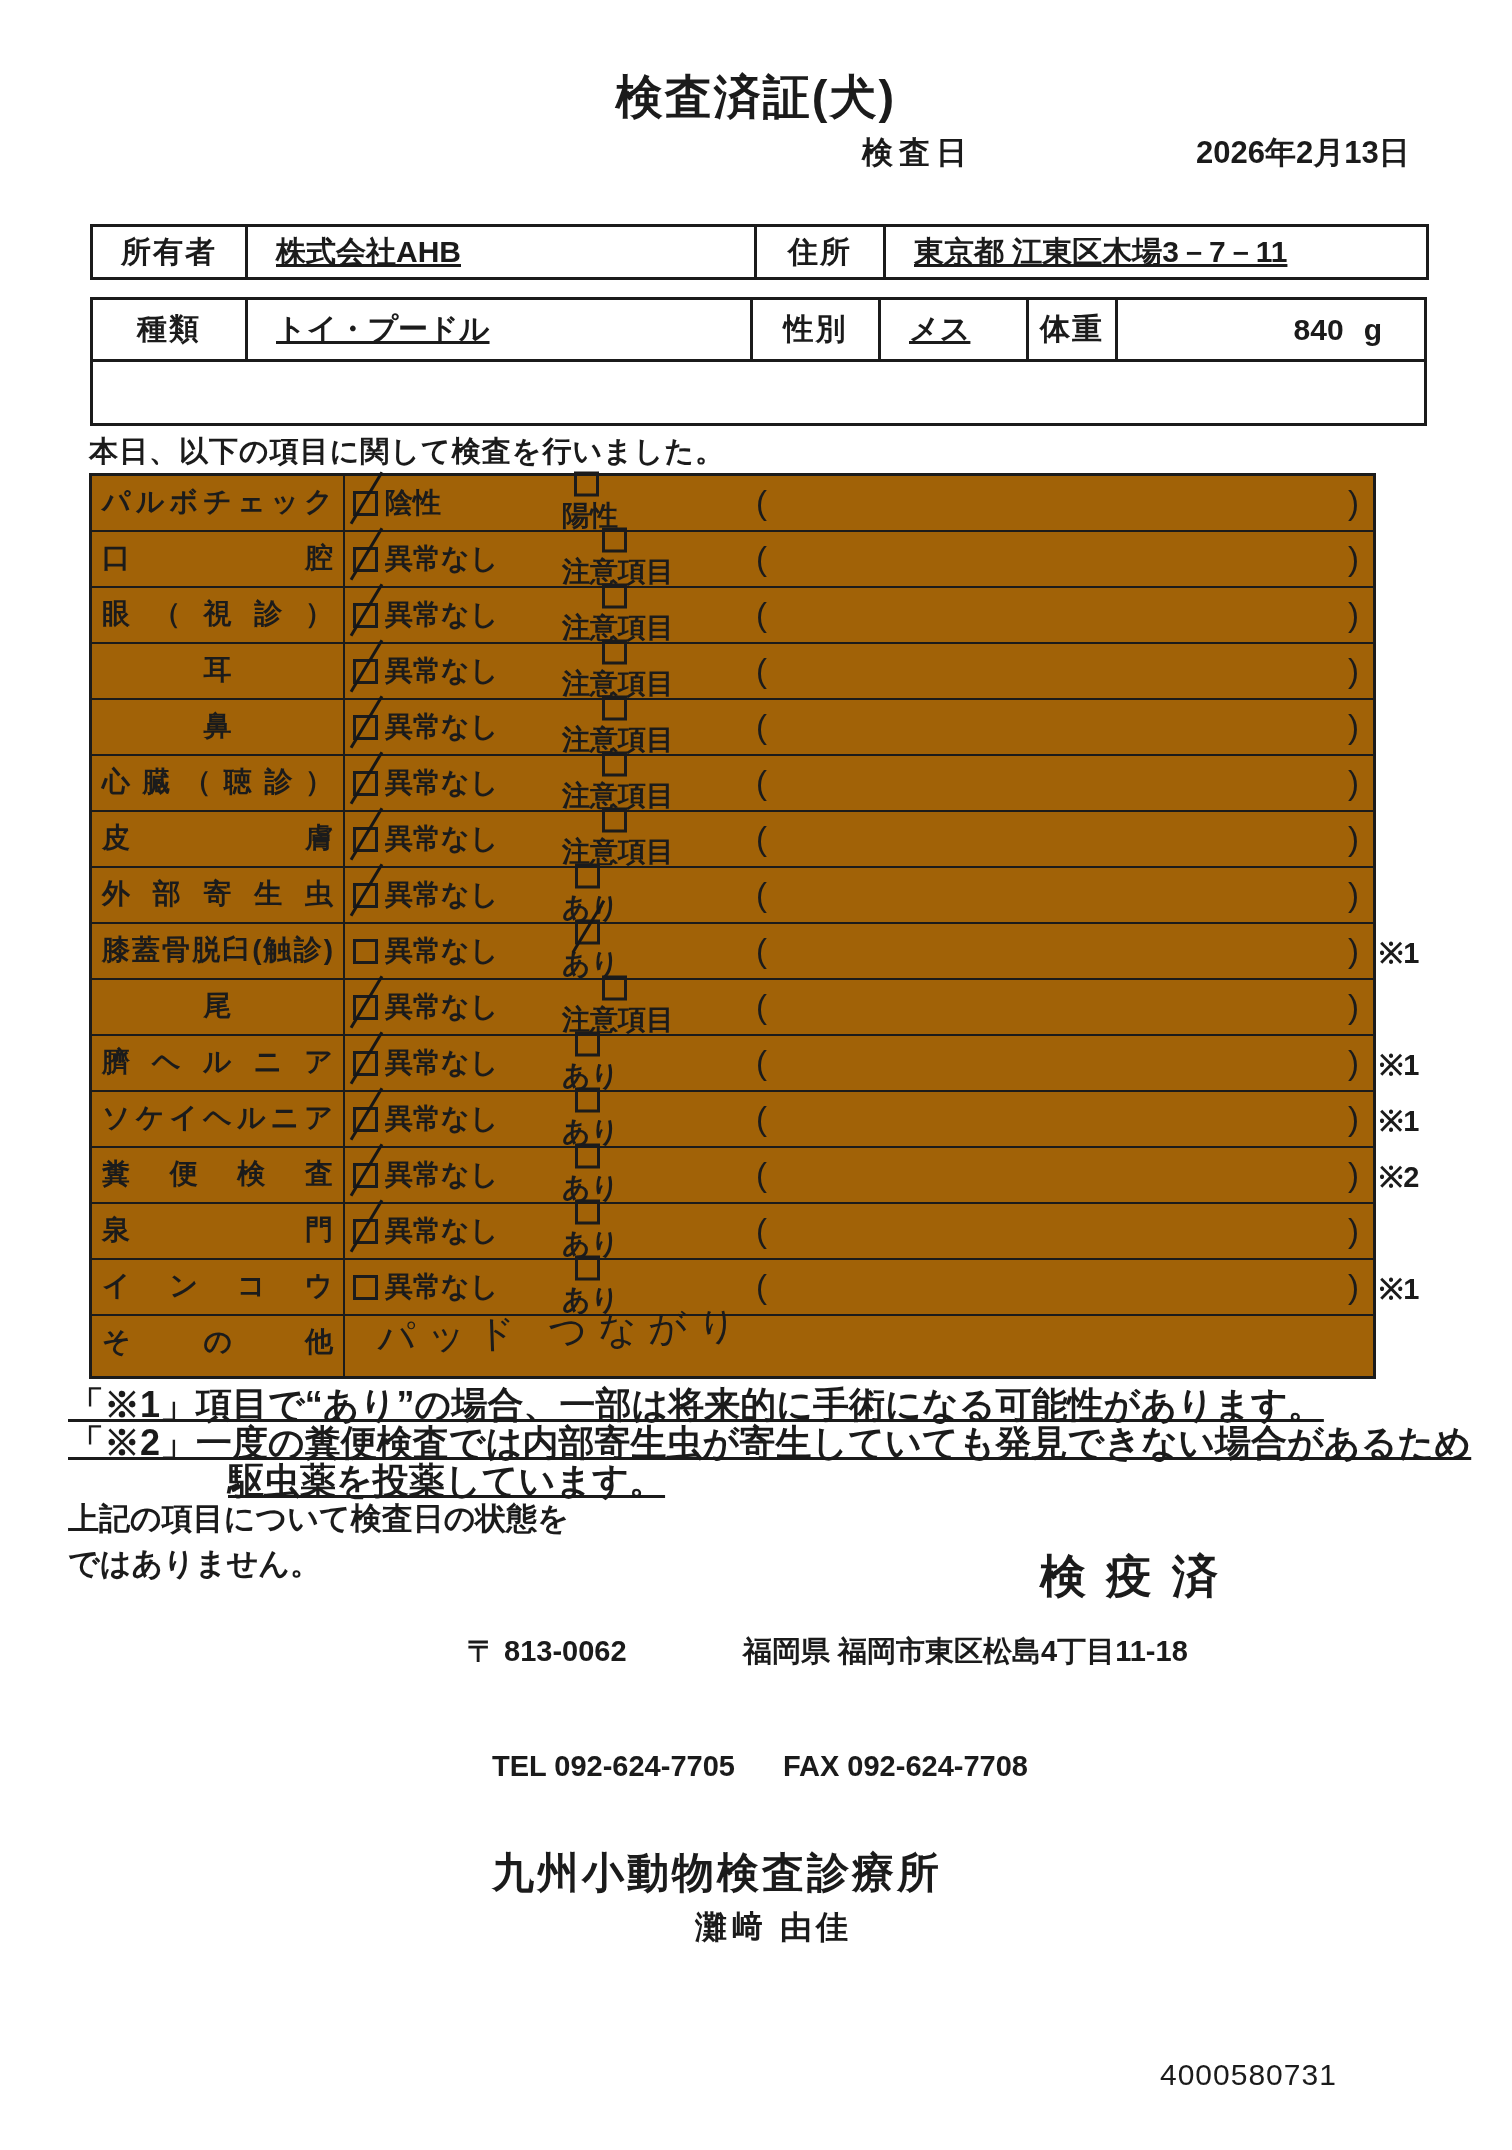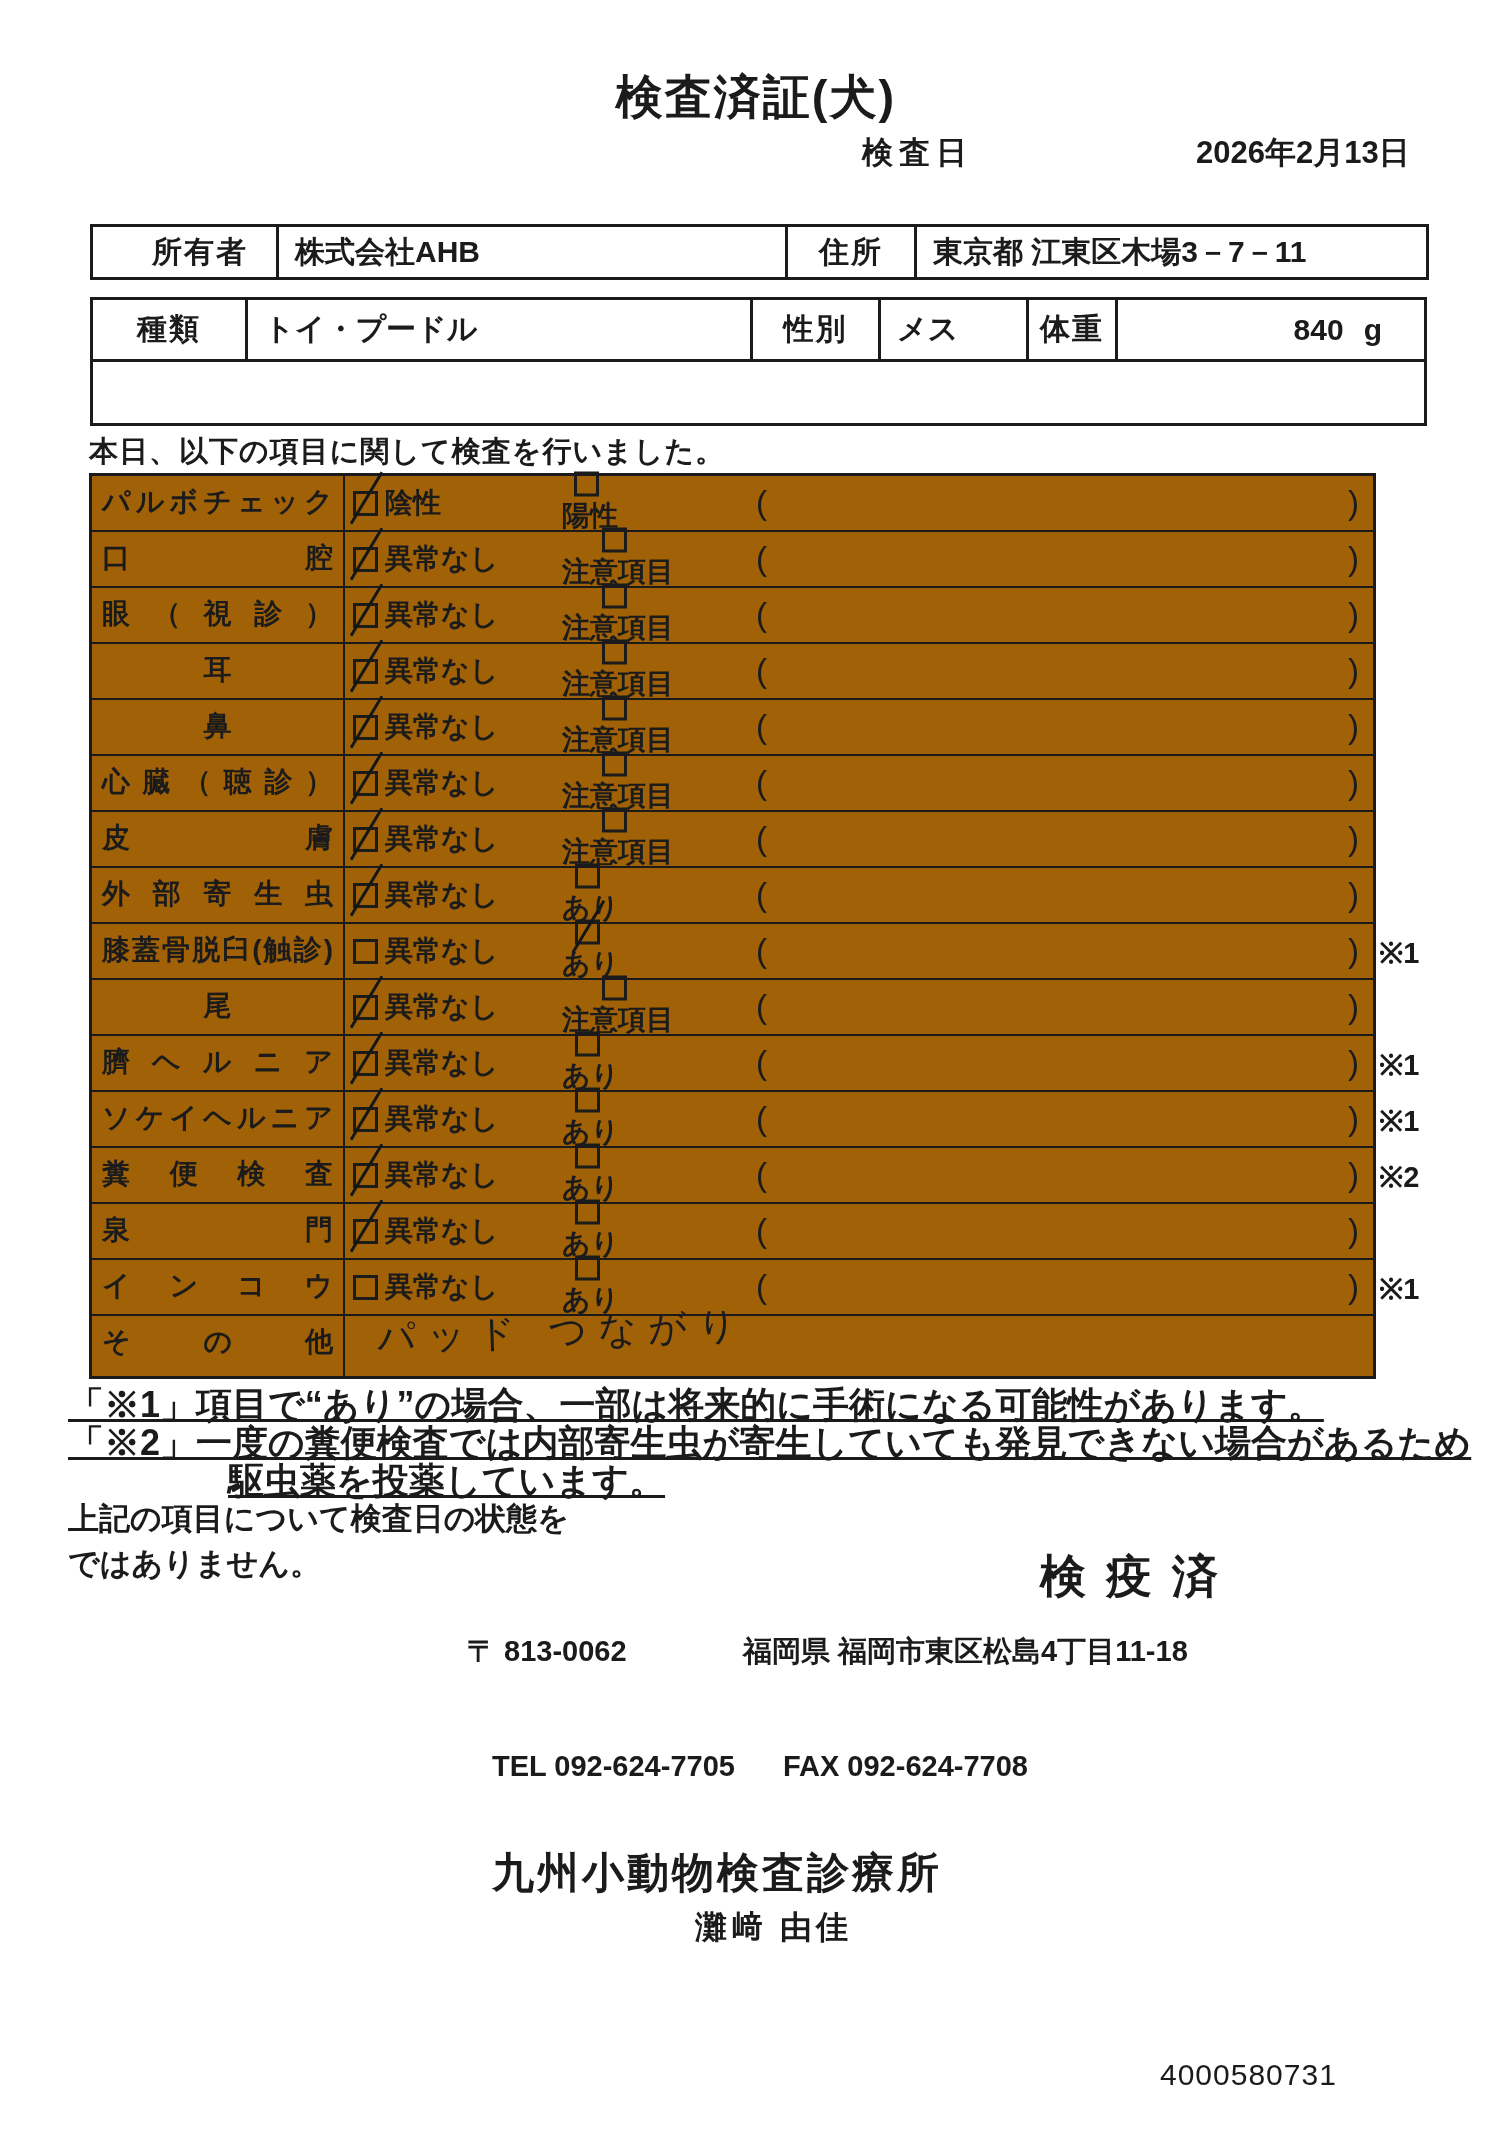--- a/index.html
+++ b/index.html
@@ -10,21 +10,21 @@
   .abs{position:absolute;}
   
   .title{left:0;top:66px;width:1512px;text-align:center;font-size:47px;font-weight:700;letter-spacing:2px;}
   .date-label{left:862px;top:132px;font-size:31px;font-weight:600;letter-spacing:6px;}
   .date-value{left:1196px;top:132px;font-size:31px;font-weight:600;}
   
   .tbl{position:absolute;border:3px solid #1b1b1b;box-sizing:border-box;background:#fff;}
   .trow{display:flex;box-sizing:border-box;}
   .cell{display:flex;align-items:center;box-sizing:border-box;font-size:30px;font-weight:600;overflow:hidden;white-space:nowrap;}
   .cell.lab{justify-content:center;border-right:3px solid #1b1b1b;letter-spacing:2px;}
-  .cell.val{padding-left:16px;}
+  .cell.val{padding-left:28px;text-decoration:underline;}
   .cell.vborder{border-right:3px solid #1b1b1b;}
   .t1{left:90px;top:224px;width:1339px;height:56px;}
   .t2{left:90px;top:297px;width:1337px;height:129px;}
   .t2 .trow{height:62px;}
   .t2 .trow.first{border-bottom:3px solid #1b1b1b;}
   .wcell{justify-content:flex-end;padding-right:42px;}
   .wunit{margin-left:20px;font-weight:600;}
   
   .intro{left:89px;top:432px;font-size:29px;font-weight:600;letter-spacing:1px;}
   
@@ -67,21 +67,21 @@
 </head>
 <body>
 
 <div id="page">
 
   <div class="abs title">検査済証(犬)</div>
   <div class="abs date-label">検査日</div>
   <div class="abs date-value">2026年2月13日</div>
 
   <div class="tbl t1">
-    <div class="trow" style="height:50px;margin-left:31px;">
+    <div class="trow" style="height:50px;">
       <div class="cell lab" style="width:155px;">所有者</div>
       <div class="cell val vborder" style="width:509px;">株式会社AHB</div>
       <div class="cell lab" style="width:129px;">住所</div>
       <div class="cell val" style="flex:1;">東京都 江東区木場3－7－11</div>
     </div>
   </div>
 
   <div class="tbl t2">
     <div class="trow first">
       <div class="cell lab" style="width:155px;">種類</div>

